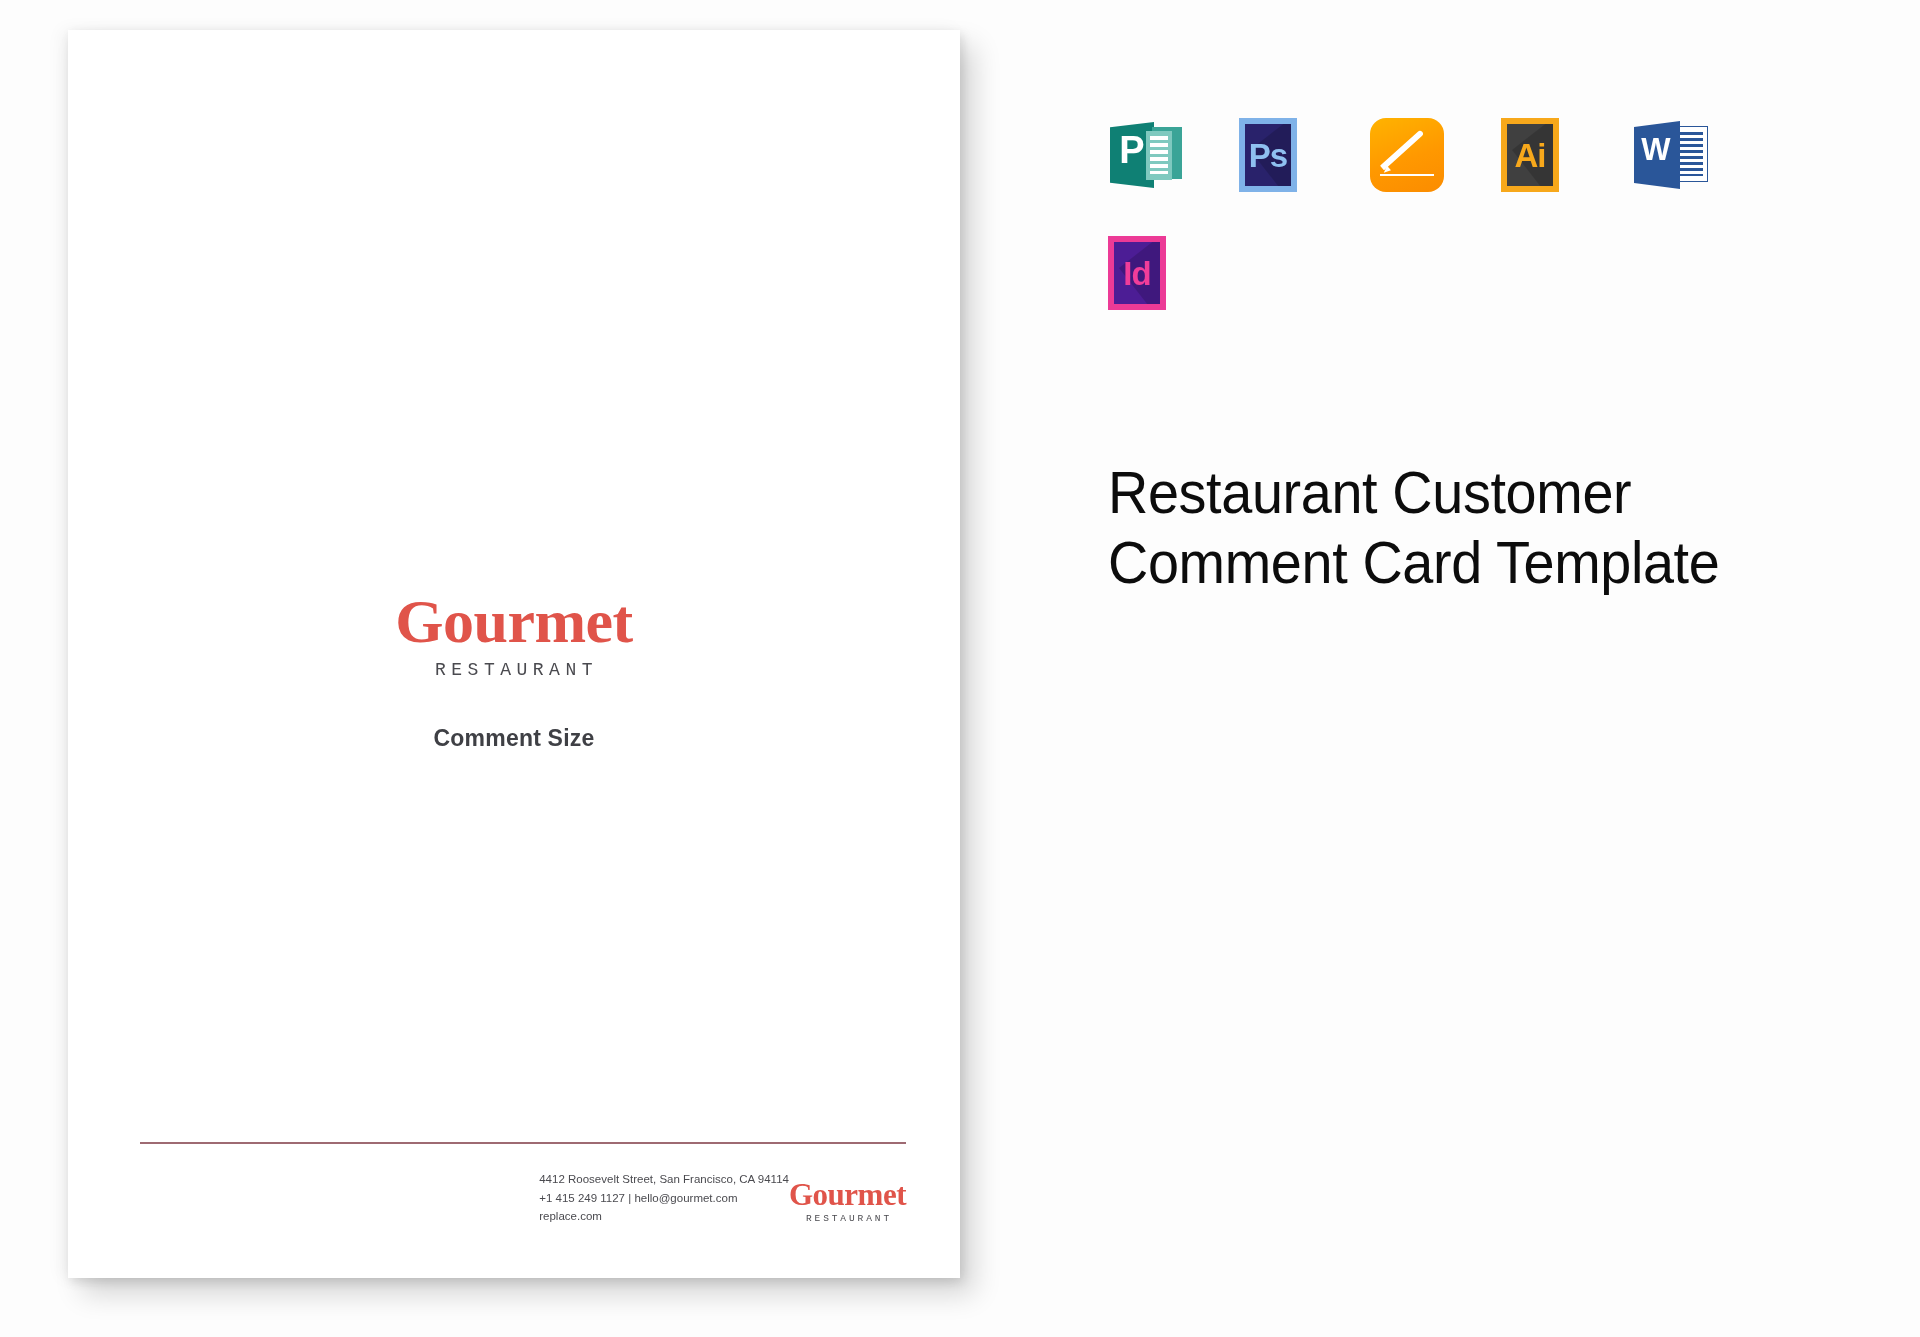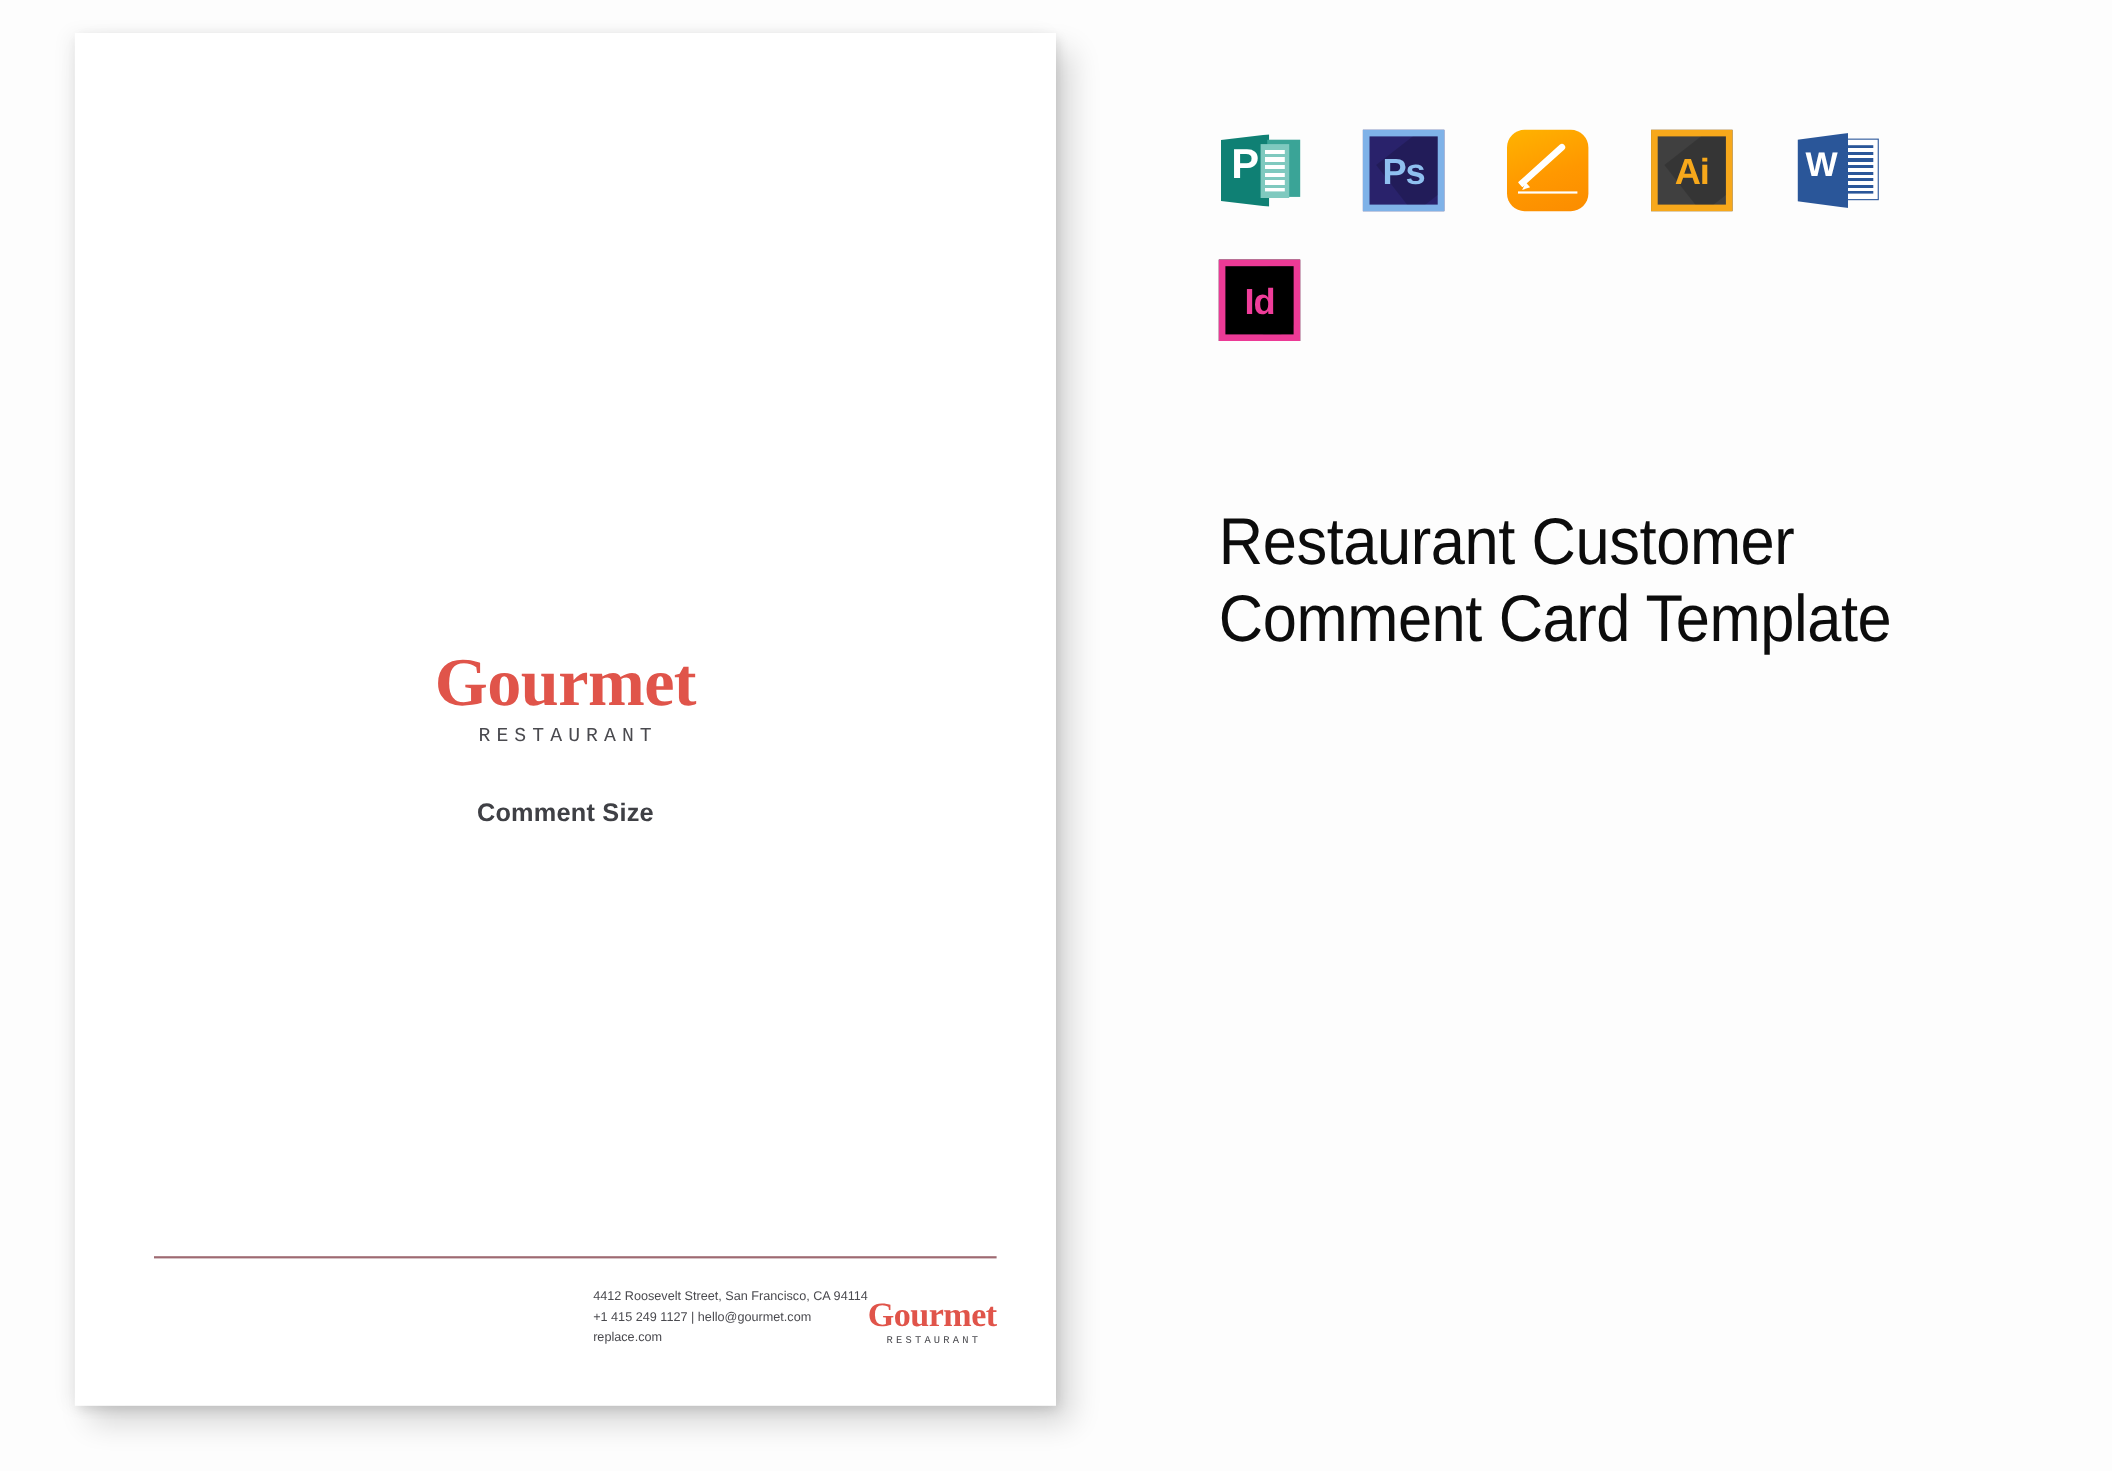--- a/index.html
+++ b/index.html
@@ -165,21 +165,21 @@
   .ic-pub .letter {
     position: absolute; left: 6px; top: 13px;
     width: 36px; text-align: center;
     font-size: 38px; font-weight: 700; color: #ffffff;
     font-family: "Liberation Sans", sans-serif;
     line-height: 1;
   }
 
   
   .adobe {
-    width: 74px; height: 74px;
+    width: 58px; height: 74px;
     box-sizing: border-box;
     border-style: solid;
     border-width: 6px;
     display: flex; align-items: center; justify-content: center;
     position: relative;
     overflow: hidden;
   }
   .adobe .glyph {
     font-family: "Liberation Sans", sans-serif;
     font-weight: 700;
@@ -193,21 +193,21 @@
     width: 130%; height: 90%;
     background: rgba(0,0,0,0.16);
     transform: rotate(-38deg);
     transform-origin: 0 0;
     z-index: 1;
   }
   .ic-ps { border-color: #7fb2e8; background: #29226b; }
   .ic-ps .glyph { color: #8fc0f0; }
   .ic-ai { border-color: #f7a81b; background: #404040; }
   .ic-ai .glyph { color: #f7a81b; }
-  .ic-id { border-color: #ec3a96; background: #000000; }
+  .ic-id { border-color: #ec3a96; background: #4c1d95; }
   .ic-id .glyph { color: #f03d9a; }
 
   
   .ic-pages .body {
     width: 74px; height: 74px;
     border-radius: 16px;
     background: linear-gradient(160deg, #ffb300 0%, #ff9800 55%, #fb8c00 100%);
     position: relative;
     overflow: hidden;
   }

